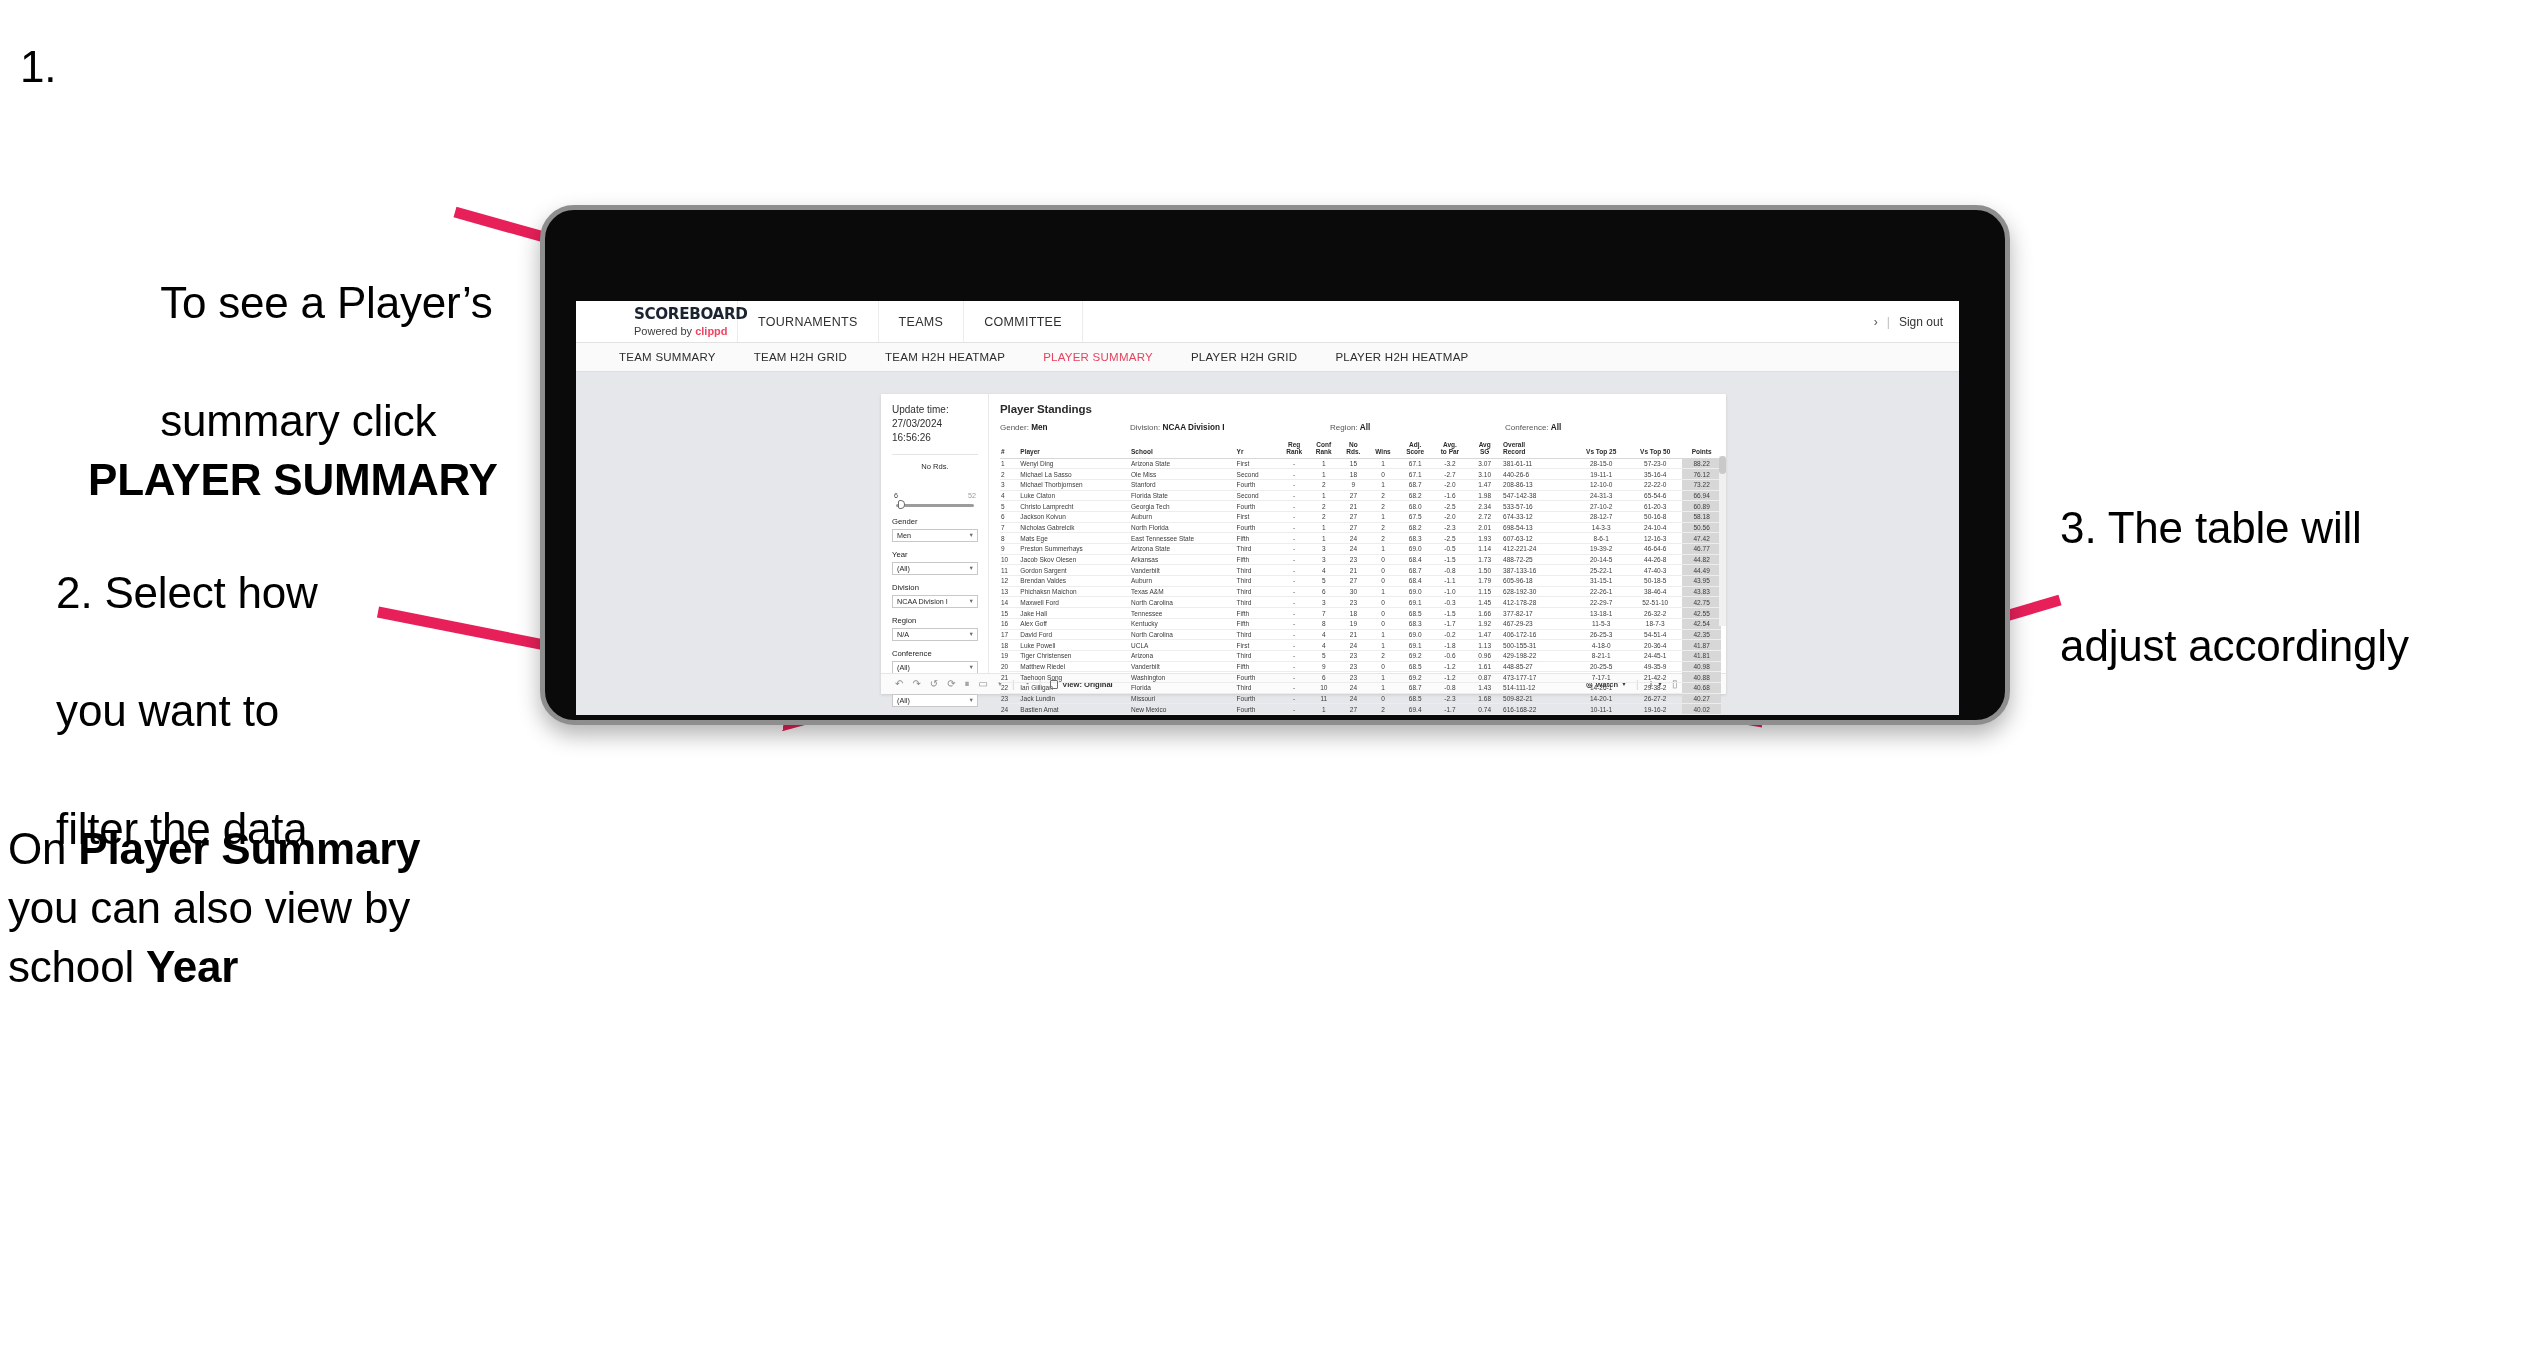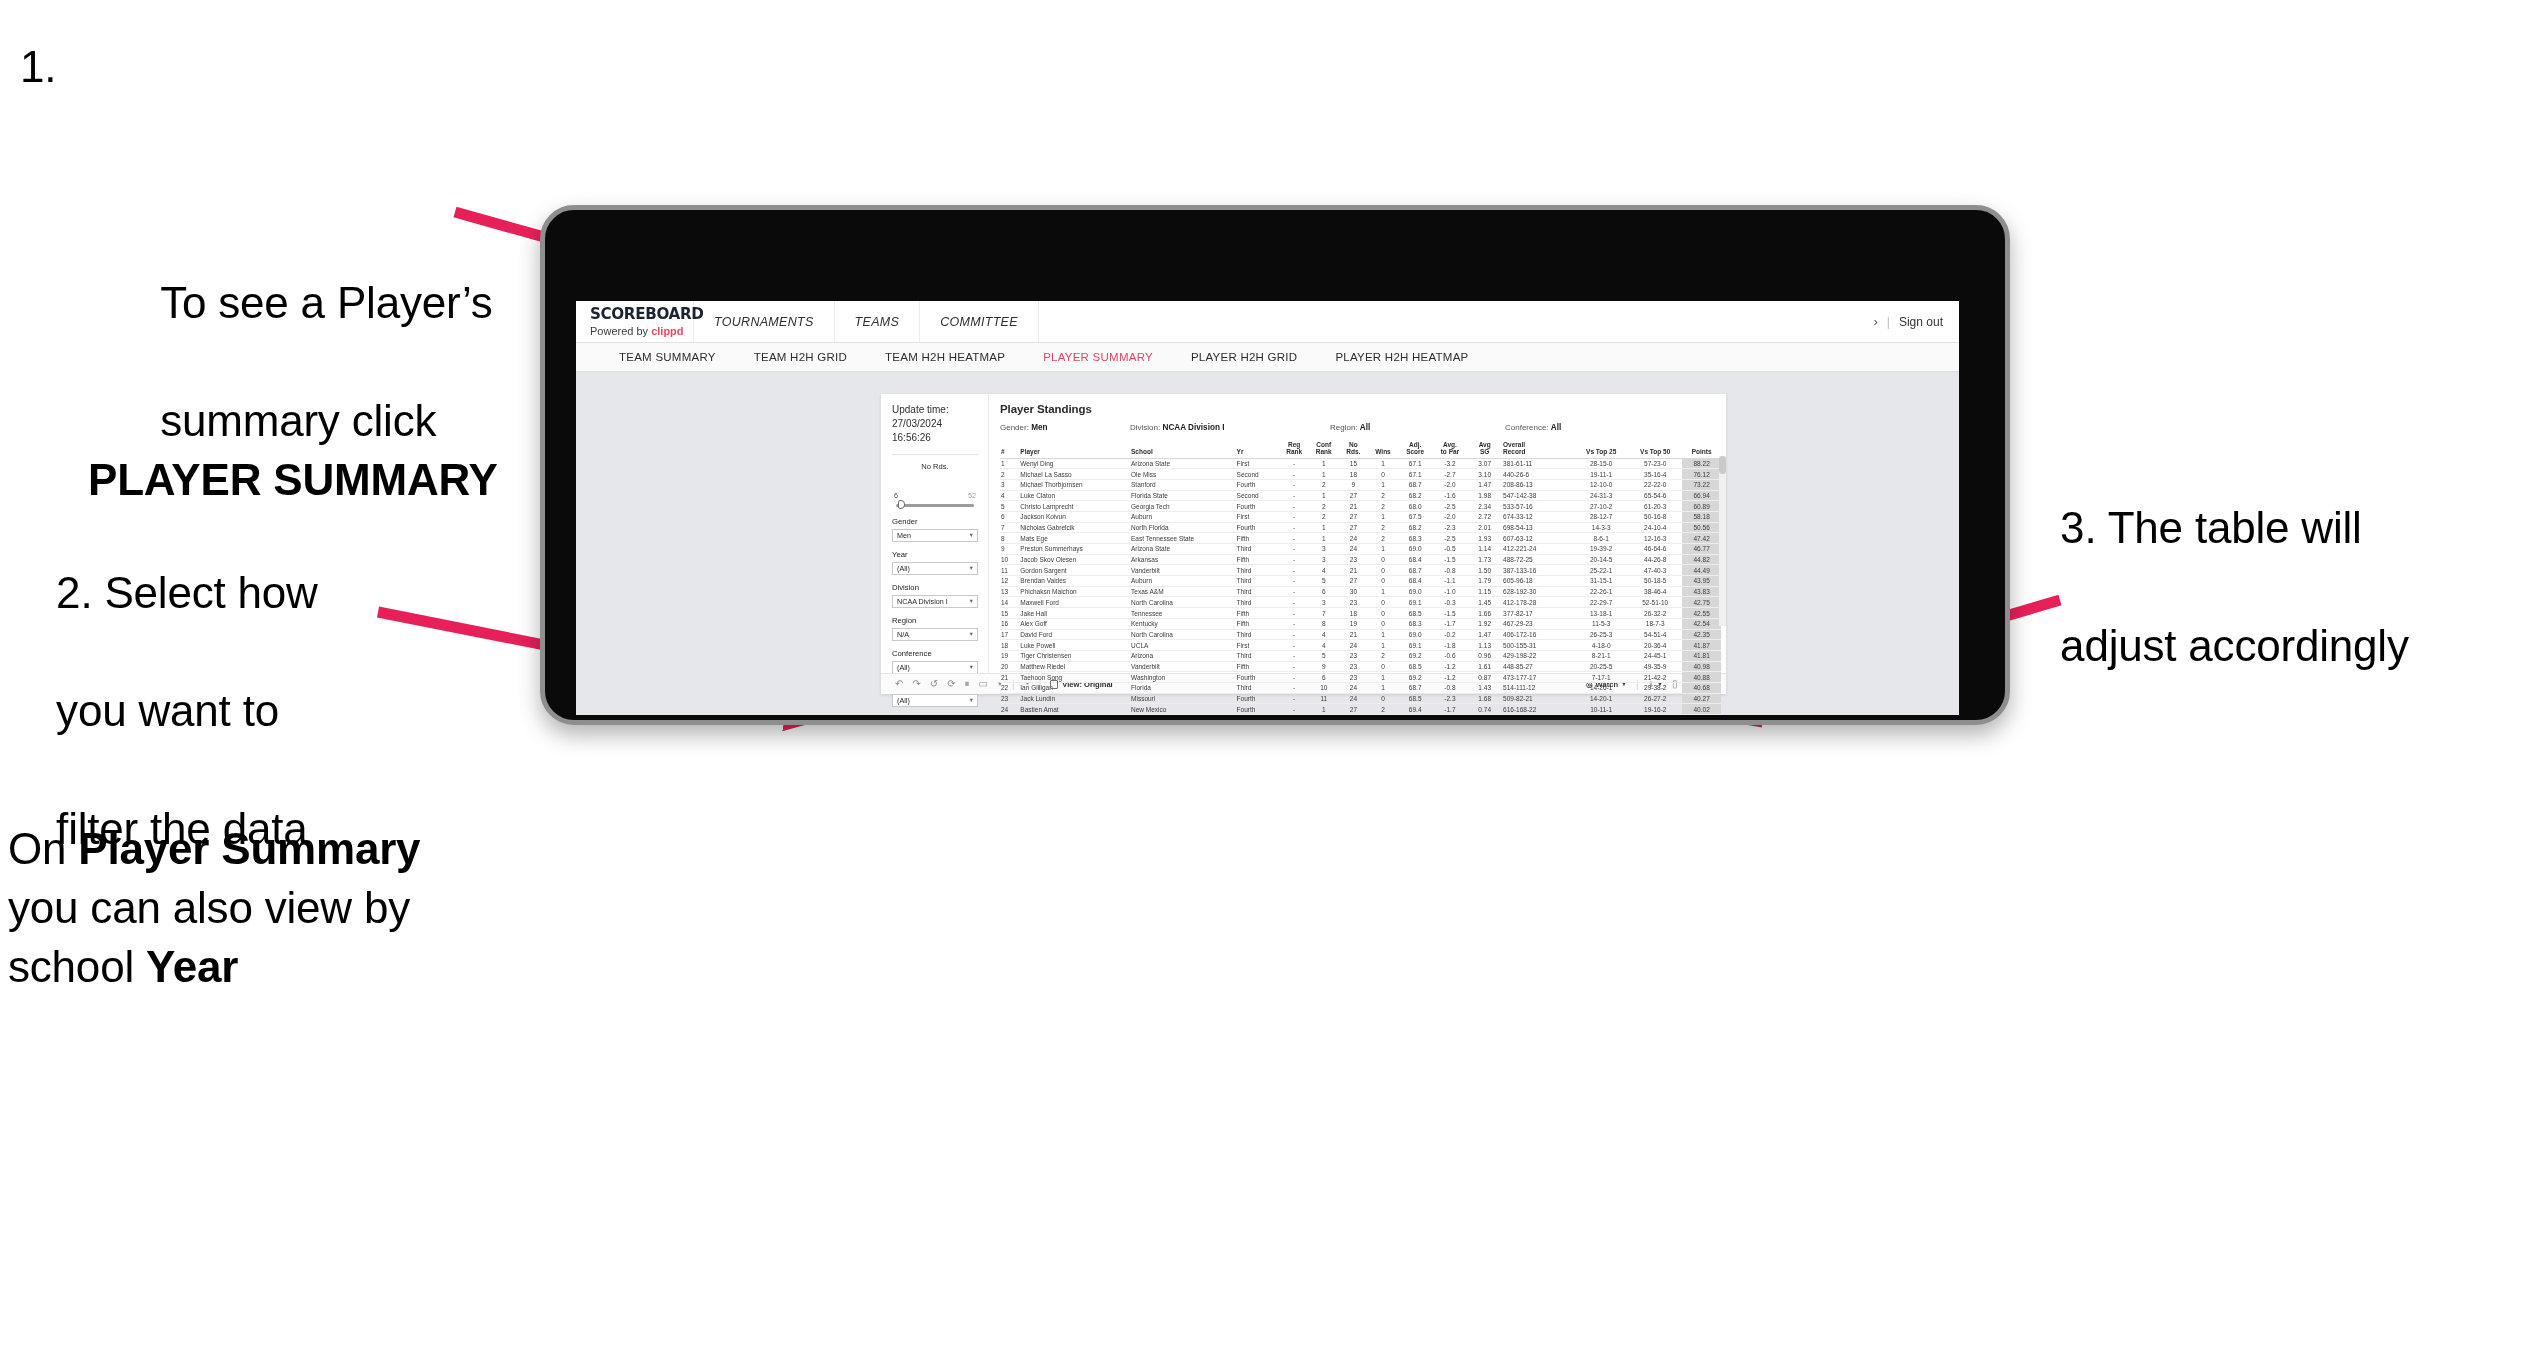--- a/index.html
+++ b/index.html
@@ -54,20 +54,21 @@
     width: 1383px; height: 414px;
     background: #e6e7ea;
     overflow: hidden;
   }
 
   
   #app-header {
     height: 42px; background: #ffffff;
     display: flex; align-items: stretch;
     border-bottom: 1px solid #e2e2e2;
+    padding-left: 44px;
   }
   .brand {
     width: 118px; padding-left: 14px;
     display: flex; flex-direction: column; justify-content: center;
     border-right: 1px solid #ececec;
   }
   .brand-title {
     font-family: "DejaVu Sans", sans-serif;
     font-weight: 700; font-size: 16.5px; letter-spacing: -0.4px;
     color: #1b2430; line-height: 1;
@@ -75,21 +76,20 @@
   }
   .brand-sub { font-size: 11px; color:#3b3b3b; margin-top:3px; line-height:1; }
   .brand-sub .clippd { color:#ef4560; font-weight:700; }
 
   .topnav { display:flex; align-items:stretch; }
   .topnav-item {
     display:flex; align-items:center; padding: 0 20px;
     font-size: 12.5px; color:#2f2f2f; letter-spacing:0.3px;
     border-right: 1px solid #ececec;
     cursor: pointer;
-    font-style: italic;
   }
   .topnav-spacer { flex: 1; }
   .topnav-right {
     display:flex; align-items:center; gap:9px;
     padding-right: 16px; font-size: 12px; color:#333;
   }
   .topnav-right .chev { color:#555; font-size: 12px; }
   .topnav-right .sep { color:#bcbcbc; }
   .signout { cursor:pointer; }
 

